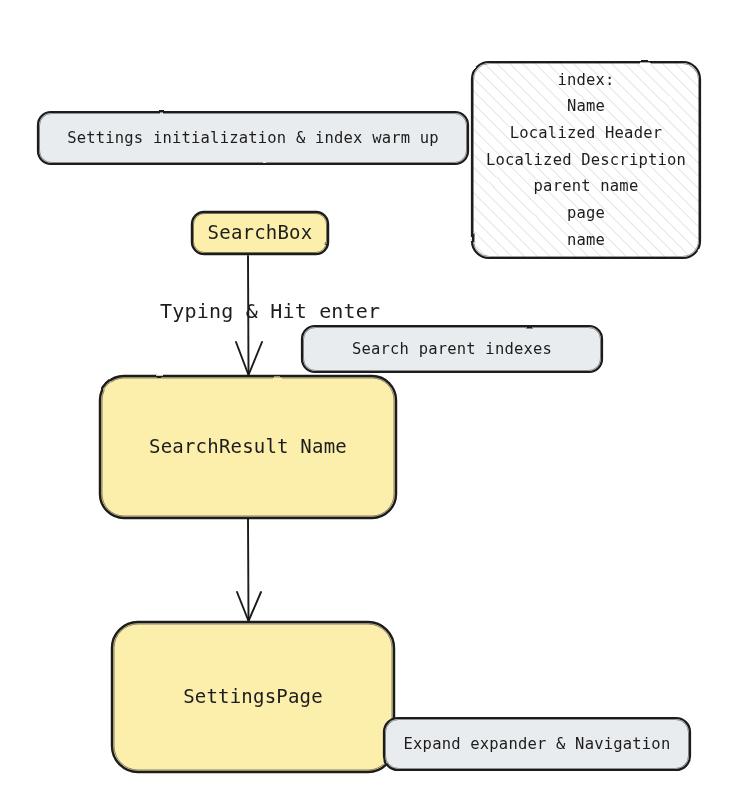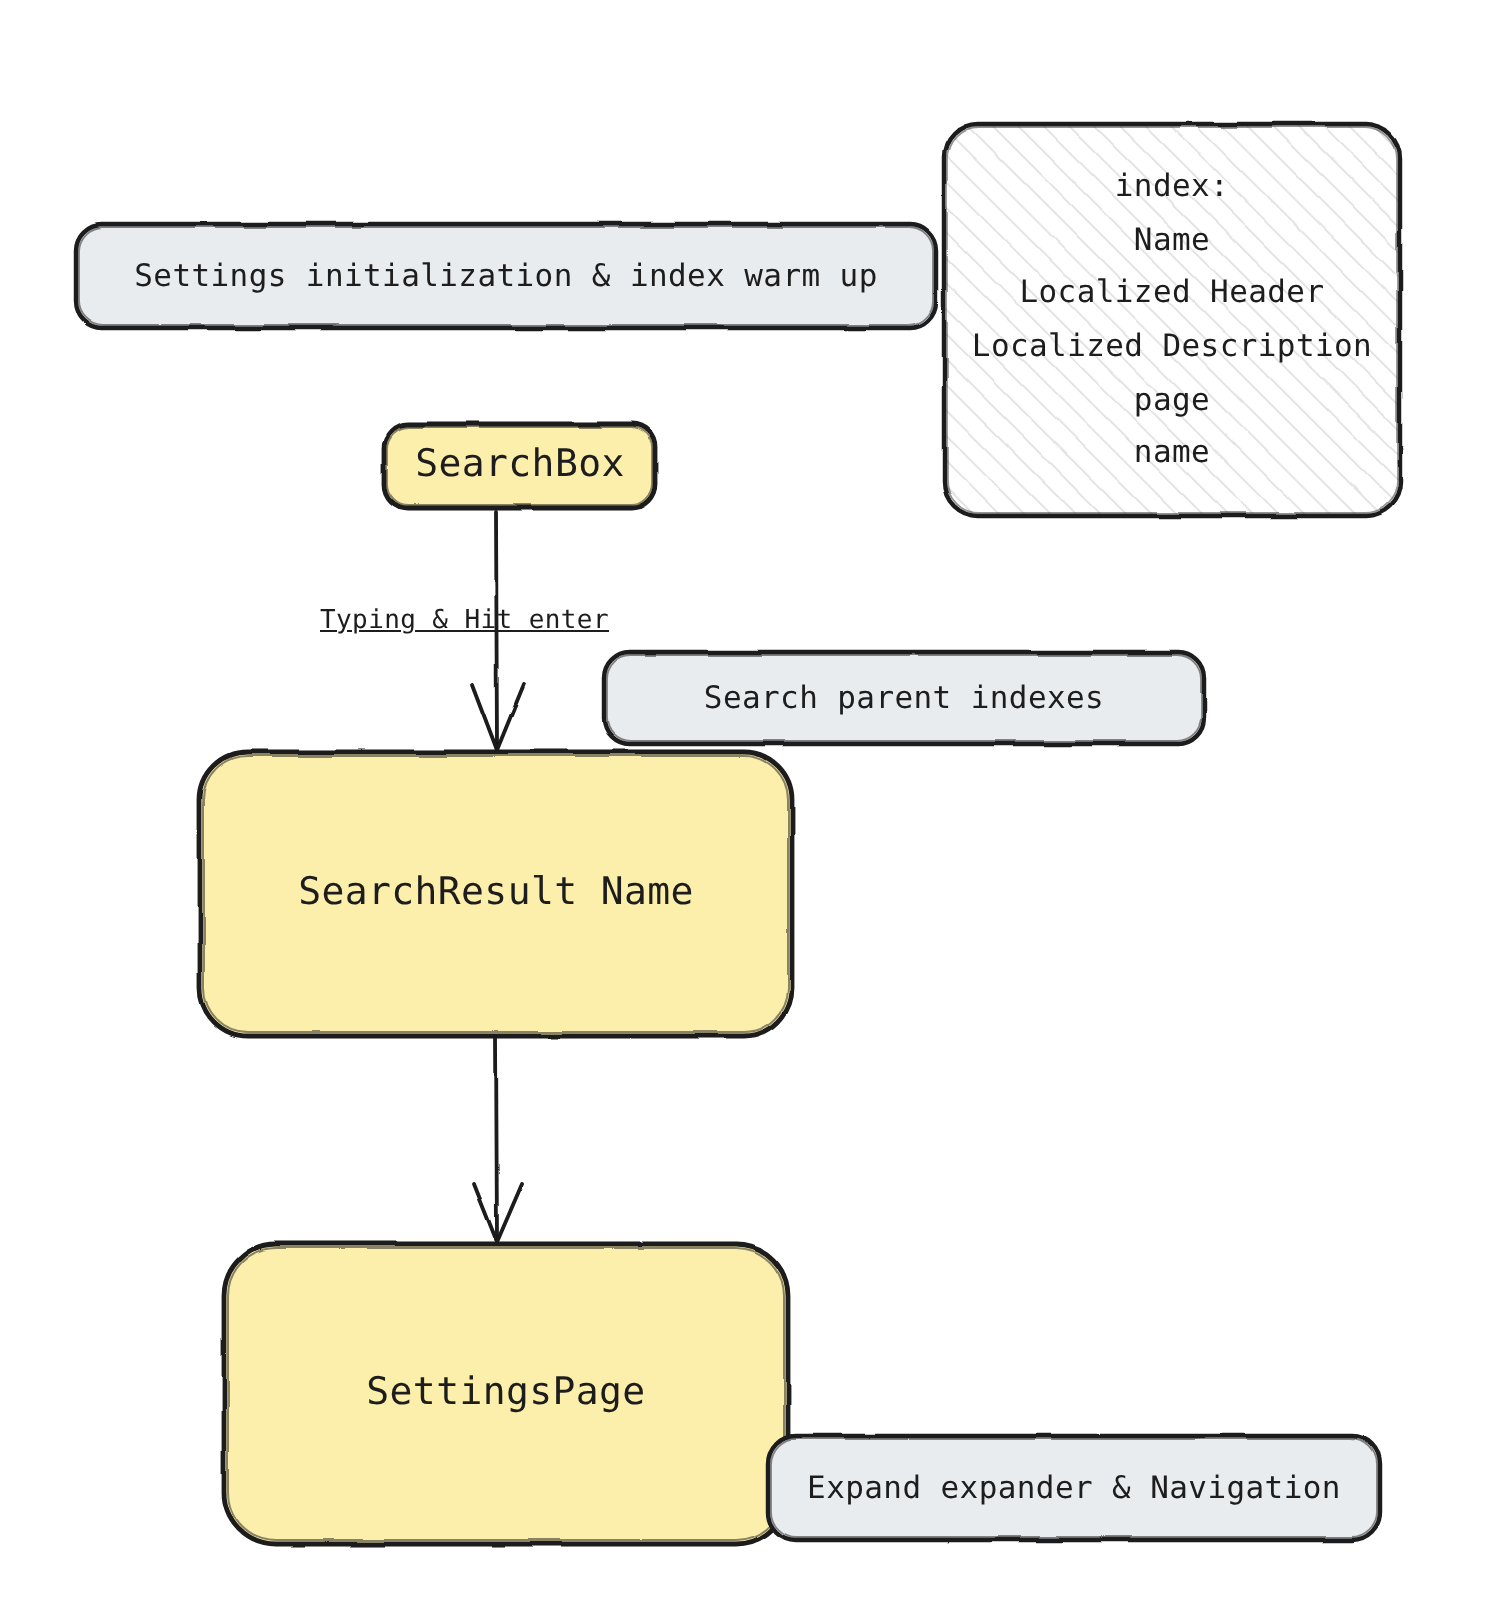--- a/index.html
+++ b/index.html
@@ -40,23 +40,22 @@
   .t-box {
     font-size: 19px;
     letter-spacing: 0.2px;
   }
   .t-label {
     font-size: 15.5px;
     letter-spacing: 0.2px;
     border-radius: 25px;
   }
   .t-edge {
-    font-size: 13px;
+    font-size: 20px;
     letter-spacing: 0.2px;
-    text-decoration: underline;
   }
   .t-index {
     font-size: 15.5px;
     letter-spacing: 0.2px;
     line-height: 1.72;
   }
 </style>
 </head>
 <body>
 
@@ -122,20 +121,21 @@
     </g>
   </svg>
 
   <div class="node-text t-label" style="left:38px; top:112px; width:430px; height:52px;">Settings initialization &amp; index warm up</div>
 
   <div class="node-text t-index" style="left:472px; top:62px; width:228px; height:196px; flex-direction:column; justify-content:center;">
     <div>index:</div>
     <div>Name</div>
     <div>Localized Header</div>
     <div>Localized Description</div>
+    <div>parent name</div>
     <div>page</div>
     <div>name</div>
   </div>
 
   <div class="node-text t-box" style="left:192px; top:212px; width:136px; height:42px;">SearchBox</div>
 
   <div class="node-text t-edge" style="left:160px; top:300px; width:200px; height:22px; justify-content:flex-start;">Typing &amp; Hit enter</div>
 
   <div class="node-text t-label" style="left:302px; top:326px; width:300px; height:46px;">Search parent indexes</div>
 

